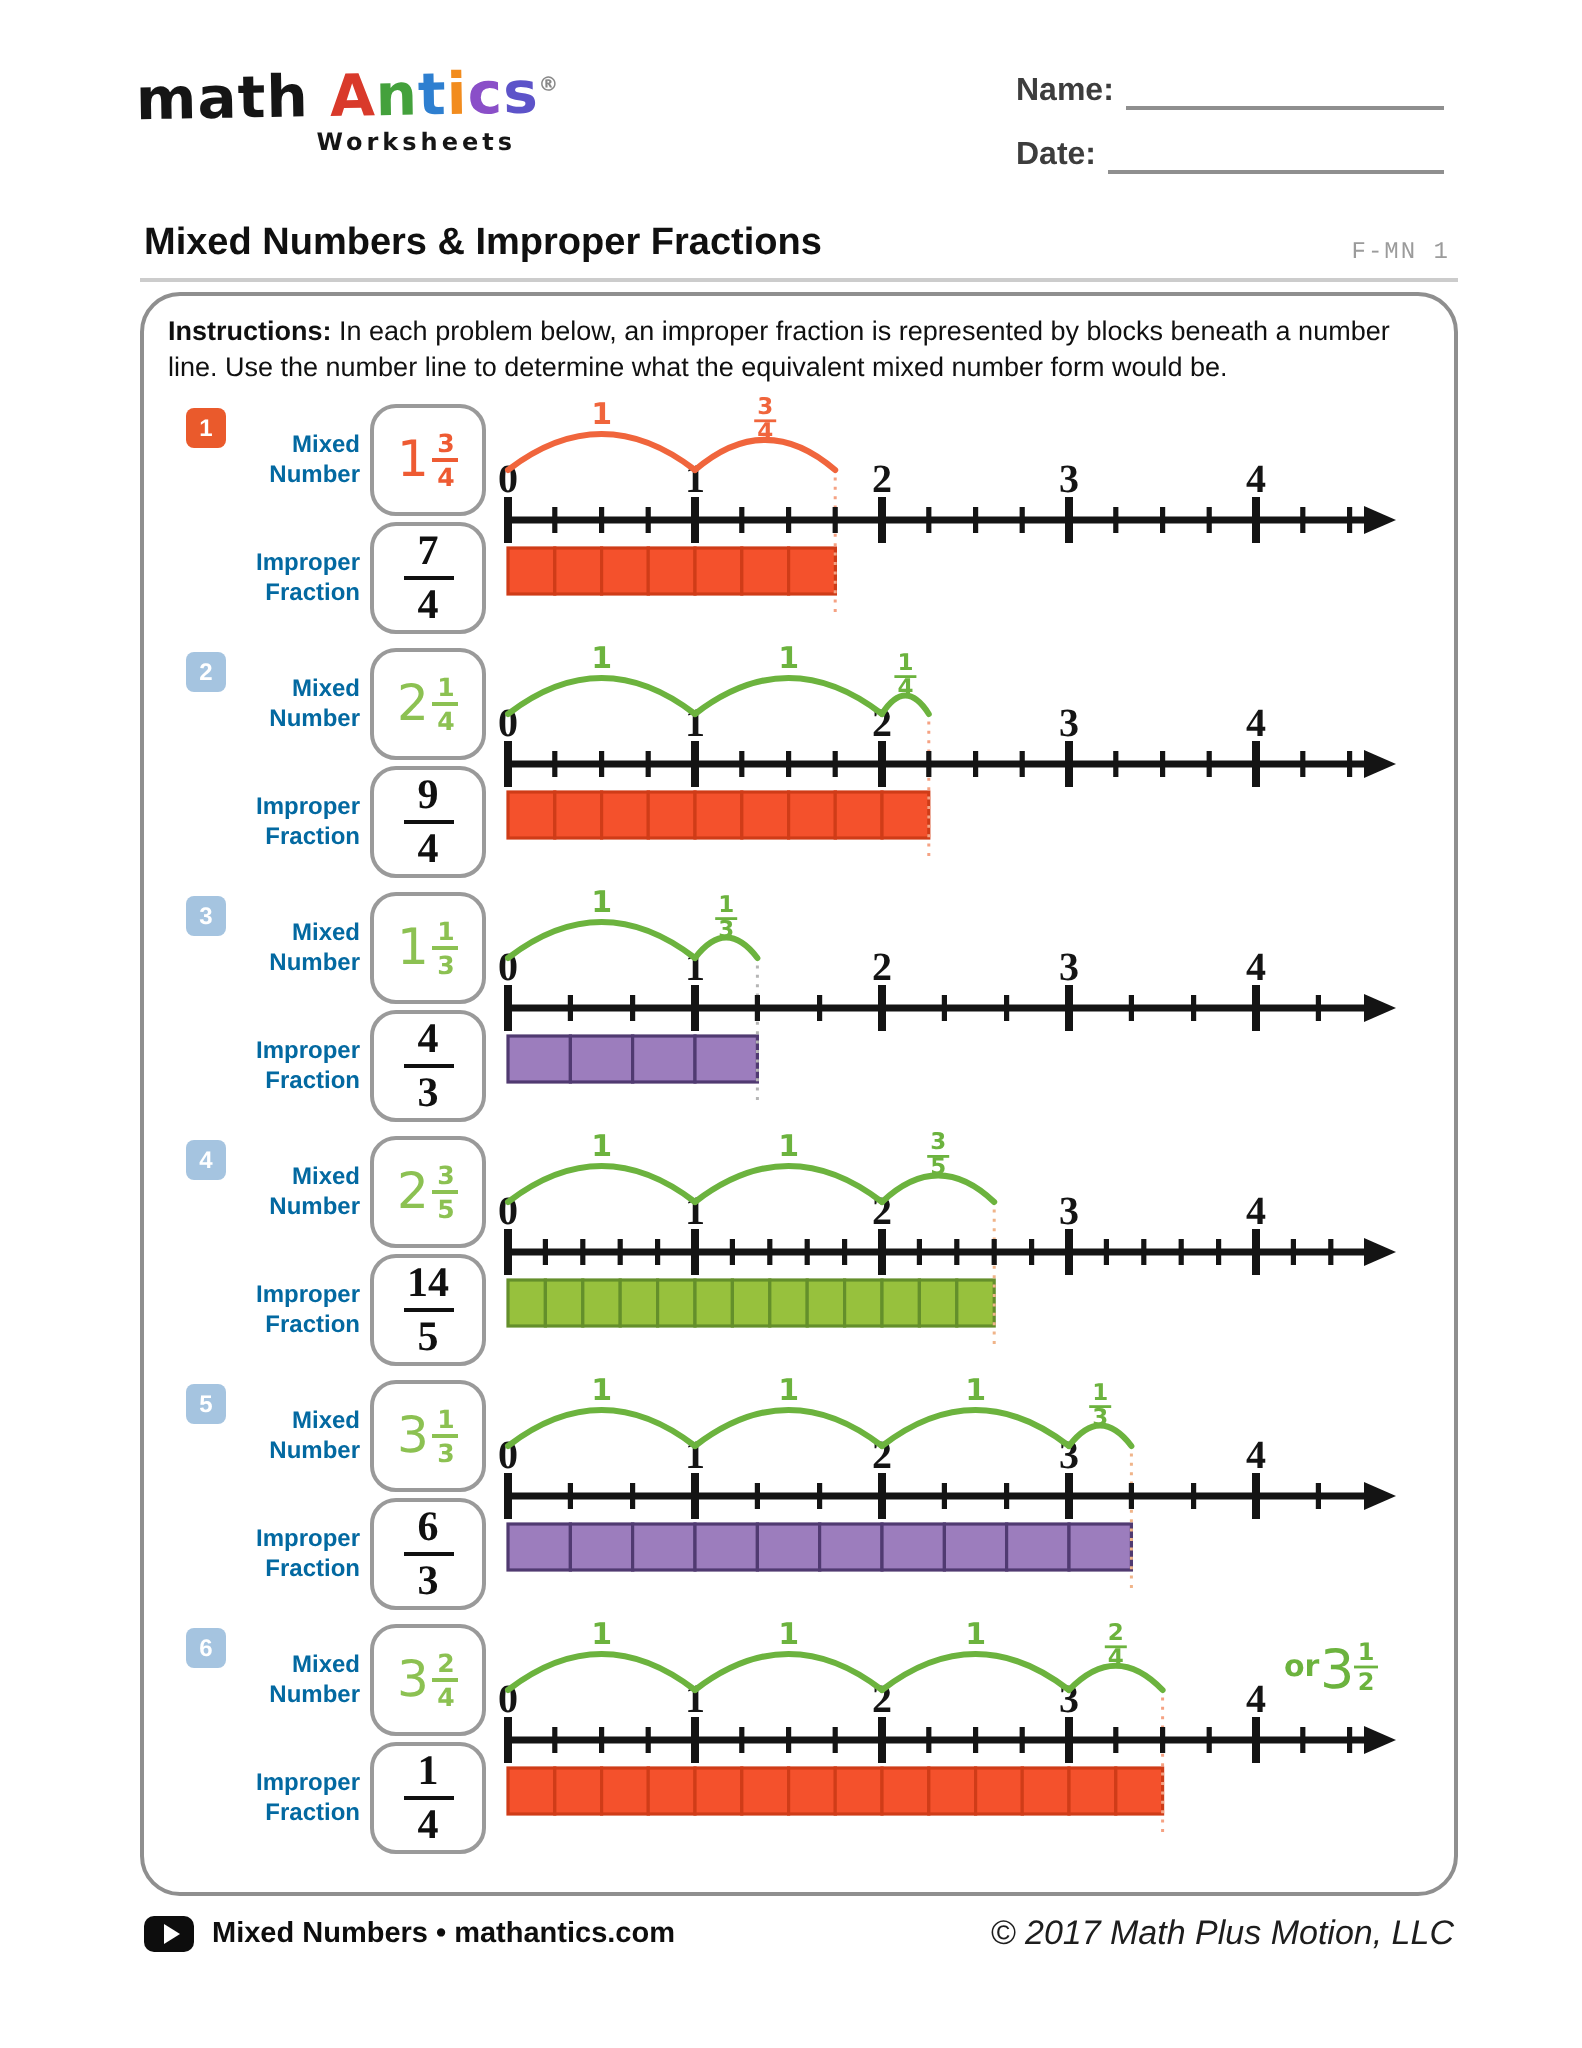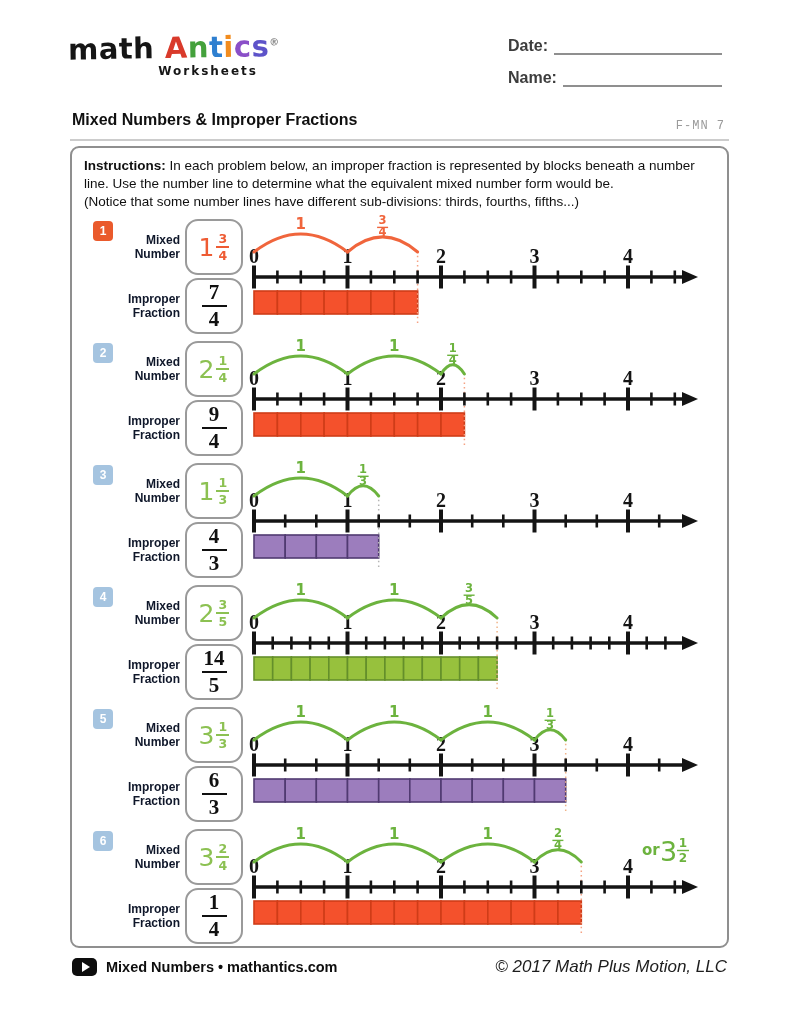--- a/index.html
+++ b/index.html
@@ -13,40 +13,40 @@
   .logo-math{color:#151515;}
   .logo-reg{font-size:10px;color:#888;vertical-align:super;}
   .logo-sub{font-family:"DejaVu Sans",sans-serif;font-weight:700;font-size:12px;
             color:#161616;letter-spacing:2px;margin-top:1px;}
   .field-block{position:absolute;left:508px;top:36px;width:214px;}
   .field-row{display:flex;align-items:flex-end;margin-bottom:13px;}
   .field-label{font-weight:700;font-size:16px;color:#3d3d3d;margin-right:6px;line-height:1.1;}
   .field-line{flex:1;border-bottom:2px solid #8f8f8f;height:17px;}
   .doc-code{position:absolute;right:66px;top:119px;font-family:"Liberation Mono",monospace;
             font-size:12px;color:#9b9b9b;letter-spacing:1px;}
-  .title{position:absolute;left:72px;top:111px;font-size:16px;font-weight:700;color:#101010;}
+  .title{position:absolute;left:72px;top:111px;font-size:19px;font-weight:700;color:#101010;}
   .title-rule{position:absolute;left:70px;top:139px;width:659px;border-top:2px solid #cccccc;}
 
   
   .main-box{position:absolute;left:70px;top:146px;width:659px;height:802px;
-            border:2px solid #8f8f8f;border-radius:9px;box-sizing:border-box;
+            border:2px solid #8f8f8f;border-radius:20px;box-sizing:border-box;
             padding:9px 12px 16px 12px;background:#fff;}
   .instructions{font-size:13.5px;color:#101010;line-height:1.32;}
   .instructions b{font-weight:700;}
   .instr-note{font-size:13.5px;color:#101010;line-height:1.32;}
 
   
   .problems{margin-top:5px;}
   .problem{position:relative;height:122px;display:flex;align-items:flex-start;}
   .badge{width:20px;height:20px;border-radius:4px;color:#fff;font-weight:700;font-size:12px;
          display:flex;align-items:center;justify-content:center;margin:6px 5px 0 9px;flex:none;}
   .labels{width:62px;display:flex;flex-direction:column;margin-top:4px;flex:none;}
   .label-cell{height:56px;display:flex;flex-direction:column;justify-content:center;
               align-items:flex-end;font-size:12px;font-weight:700;line-height:1.2;
-              color:#0f172a;text-align:center;}
+              color:#0369a1;text-align:center;}
   .label-cell + .label-cell{margin-top:3px;}
   .boxes{width:58px;margin-left:5px;margin-top:4px;display:flex;flex-direction:column;flex:none;}
   .abox{height:56px;border:2px solid #9a9a9a;border-radius:13px;box-sizing:border-box;
         display:flex;align-items:center;justify-content:center;background:#fff;}
   .abox + .abox{margin-top:3px;}
   .mixed{display:flex;align-items:center;font-family:"DejaVu Sans",sans-serif;}
   .mixed .whole{font-size:25px;font-weight:500;line-height:1;}
   .minifrac{display:flex;flex-direction:column;align-items:center;margin-left:2px;}
   .minifrac .fn,.minifrac .fd{font-size:12.5px;font-weight:700;line-height:1.05;}
   .minifrac .fbar{width:13px;height:2px;margin:1px 0;}
@@ -74,38 +74,37 @@
   <div class="logo">
     <div class="logo-main">
       <span class="logo-math">math</span>
       <span id="logo-antics"><span style="color: rgb(217, 58, 43);">A</span><span style="color: rgb(68, 161, 60);">n</span><span style="color: rgb(46, 127, 208);">t</span><span style="color: rgb(242, 140, 30);">i</span><span style="color: rgb(138, 79, 200);">c</span><span style="color: rgb(93, 83, 201);">s</span></span><span class="logo-reg">®</span>
     </div>
     <div class="logo-sub">Worksheets</div>
   </div>
 
   <div class="field-block">
     <div class="field-row">
+      <span class="field-label">Name:</span>
+      <span class="field-line"></span>
+    </div>
+    <div class="field-row">
       <span class="field-label">Date:</span>
       <span class="field-line"></span>
     </div>
-    <div class="field-row">
-      <span class="field-label">Name:</span>
-      <span class="field-line"></span>
-    </div>
   </div>
 
   <div class="title">Mixed Numbers &amp; Improper Fractions</div>
-  <div class="doc-code">F-MN 7</div>
+  <div class="doc-code">F-MN 1</div>
   <div class="title-rule"></div>
 
   <div class="main-box">
     <div class="instructions">
       <b>Instructions:</b>
       <span>In each problem below, an improper fraction is represented by blocks beneath a number line.  Use the number line to determine what the equivalent mixed number form would be.</span>
-      <div class="instr-note">(Notice that some number lines have different sub-divisions: thirds, fourths, fifths...)</div>
     </div>
     <div class="problems">
         <div class="problem">
     <div class="badge" style="background:#ea5a2c">1</div>
     <div class="labels">
       <div class="label-cell">
               <span>Mixed</span>
               <span>Number</span>
             </div>
       <div class="label-cell">

